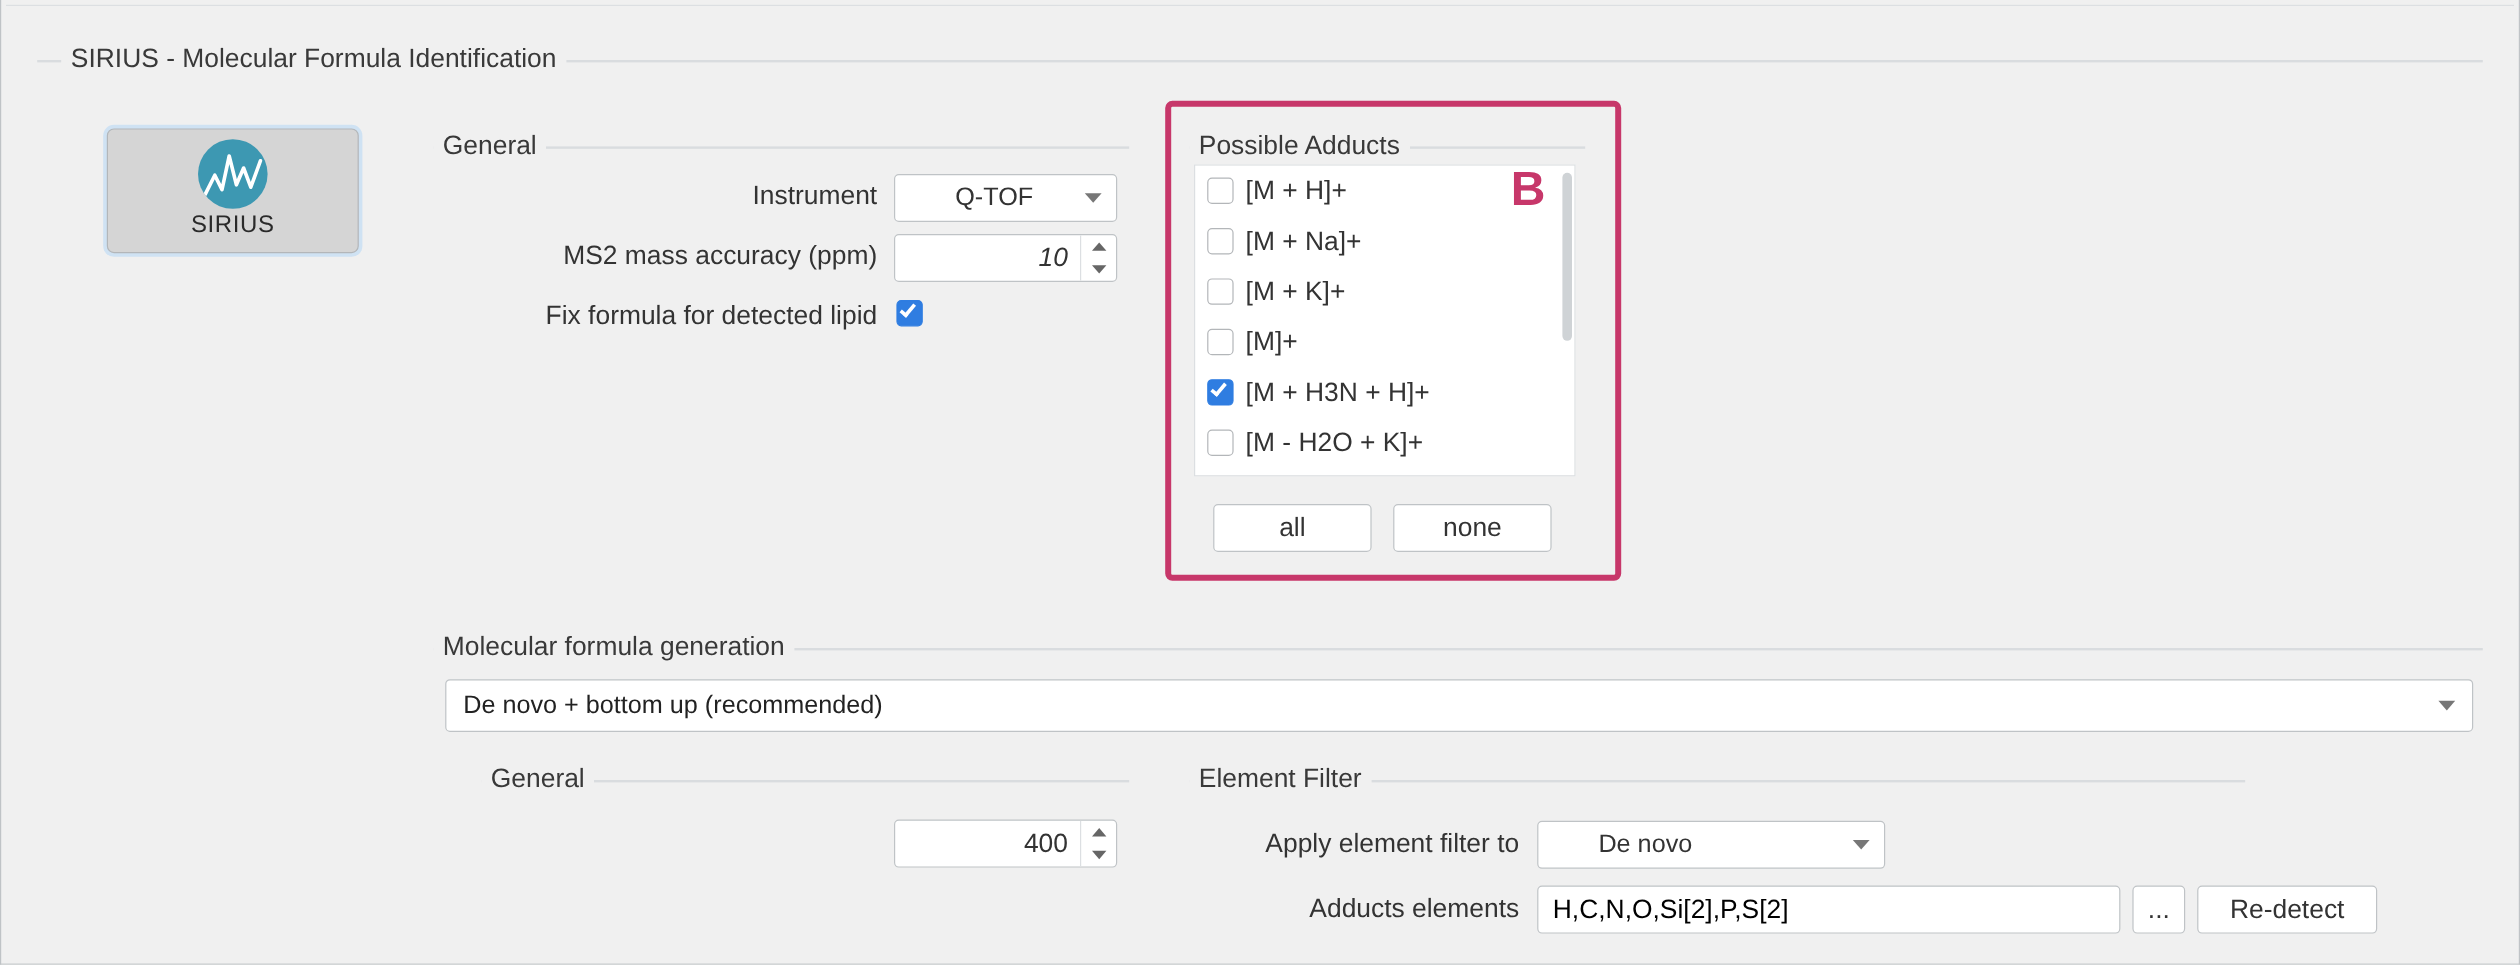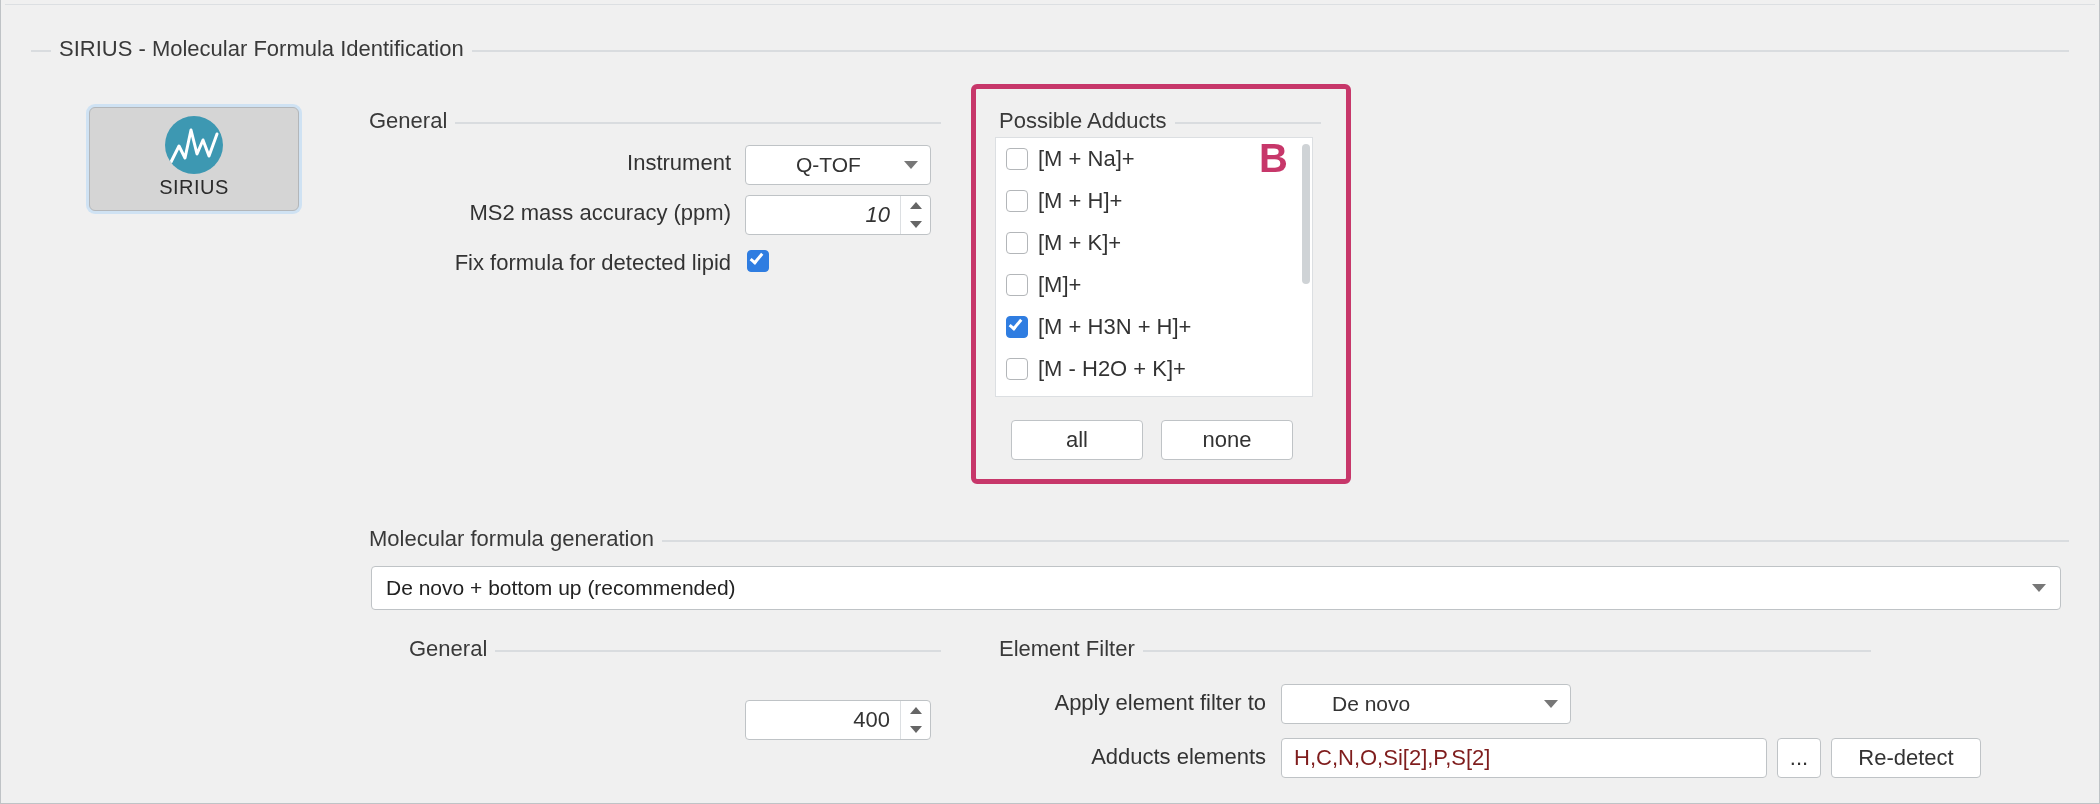--- a/index.html
+++ b/index.html
@@ -263,21 +263,21 @@
   
   .text-input {
     position: absolute;
     background: #fff;
     border: 1px solid #bfc3c6;
     border-radius: 4px;
     display: flex;
     align-items: center;
     padding: 0 12px;
     font-size: 22px;
-    color: #7f1d1d;
+    color: #000000;
   }
 
 </style>
 </head>
 <body>
 
 <div class="outer">
 
   <div class="group-border" style="top:50px; left:30px; right:30px;"></div>
   <div class="group-title" style="top:36px; left:50px;">SIRIUS - Molecular Formula Identification</div>
@@ -312,25 +312,25 @@
   <div class="label-right" style="top:250px; left:360px; width:370px;">Fix formula for detected lipid</div>
   <span class="checkbox checked" style="position:absolute; top:250px; left:746px;"></span>
 
   <div class="group-border" style="top:122px; left:990px; width:330px;"></div>
   <div class="group-title" style="top:108px; left:990px;">Possible Adducts</div>
 
   <div class="adduct-list">
     <div class="scroll"></div>
     <div class="adduct-row">
       <span class="checkbox"></span>
+      <span>[M + H]+</span>
+    </div>
+    <div class="adduct-row">
+      <span class="checkbox"></span>
       <span>[M + Na]+</span>
-    </div>
-    <div class="adduct-row">
-      <span class="checkbox"></span>
-      <span>[M + H]+</span>
     </div>
     <div class="adduct-row">
       <span class="checkbox"></span>
       <span>[M + K]+</span>
     </div>
     <div class="adduct-row">
       <span class="checkbox"></span>
       <span>[M]+</span>
     </div>
     <div class="adduct-row">
@@ -357,21 +357,21 @@
   <div class="group-title" style="top:526px; left:360px;">Molecular formula generation</div>
 
   <div class="big-combo" style="top:566px; left:370px; width:1690px; height:44px;">
     <span class="text">De novo + bottom up (recommended)</span>
     <span class="caret"></span>
   </div>
 
   <div class="group-border" style="top:650px; left:400px; width:540px;"></div>
   <div class="group-title" style="top:636px; left:400px;">General</div>
 
-  <div class="spinner" style="top:700px; left:744px; width:186px; height:40px;">
+  <div class="spinner" style="top:683px; left:744px; width:186px; height:40px;">
     <div class="value">400</div>
     <div class="arrows">
       <div class="arrow up"></div>
       <div class="arrow down"></div>
     </div>
   </div>
 
   <div class="group-border" style="top:650px; left:990px; width:880px;"></div>
   <div class="group-title" style="top:636px; left:990px;">Element Filter</div>
 

